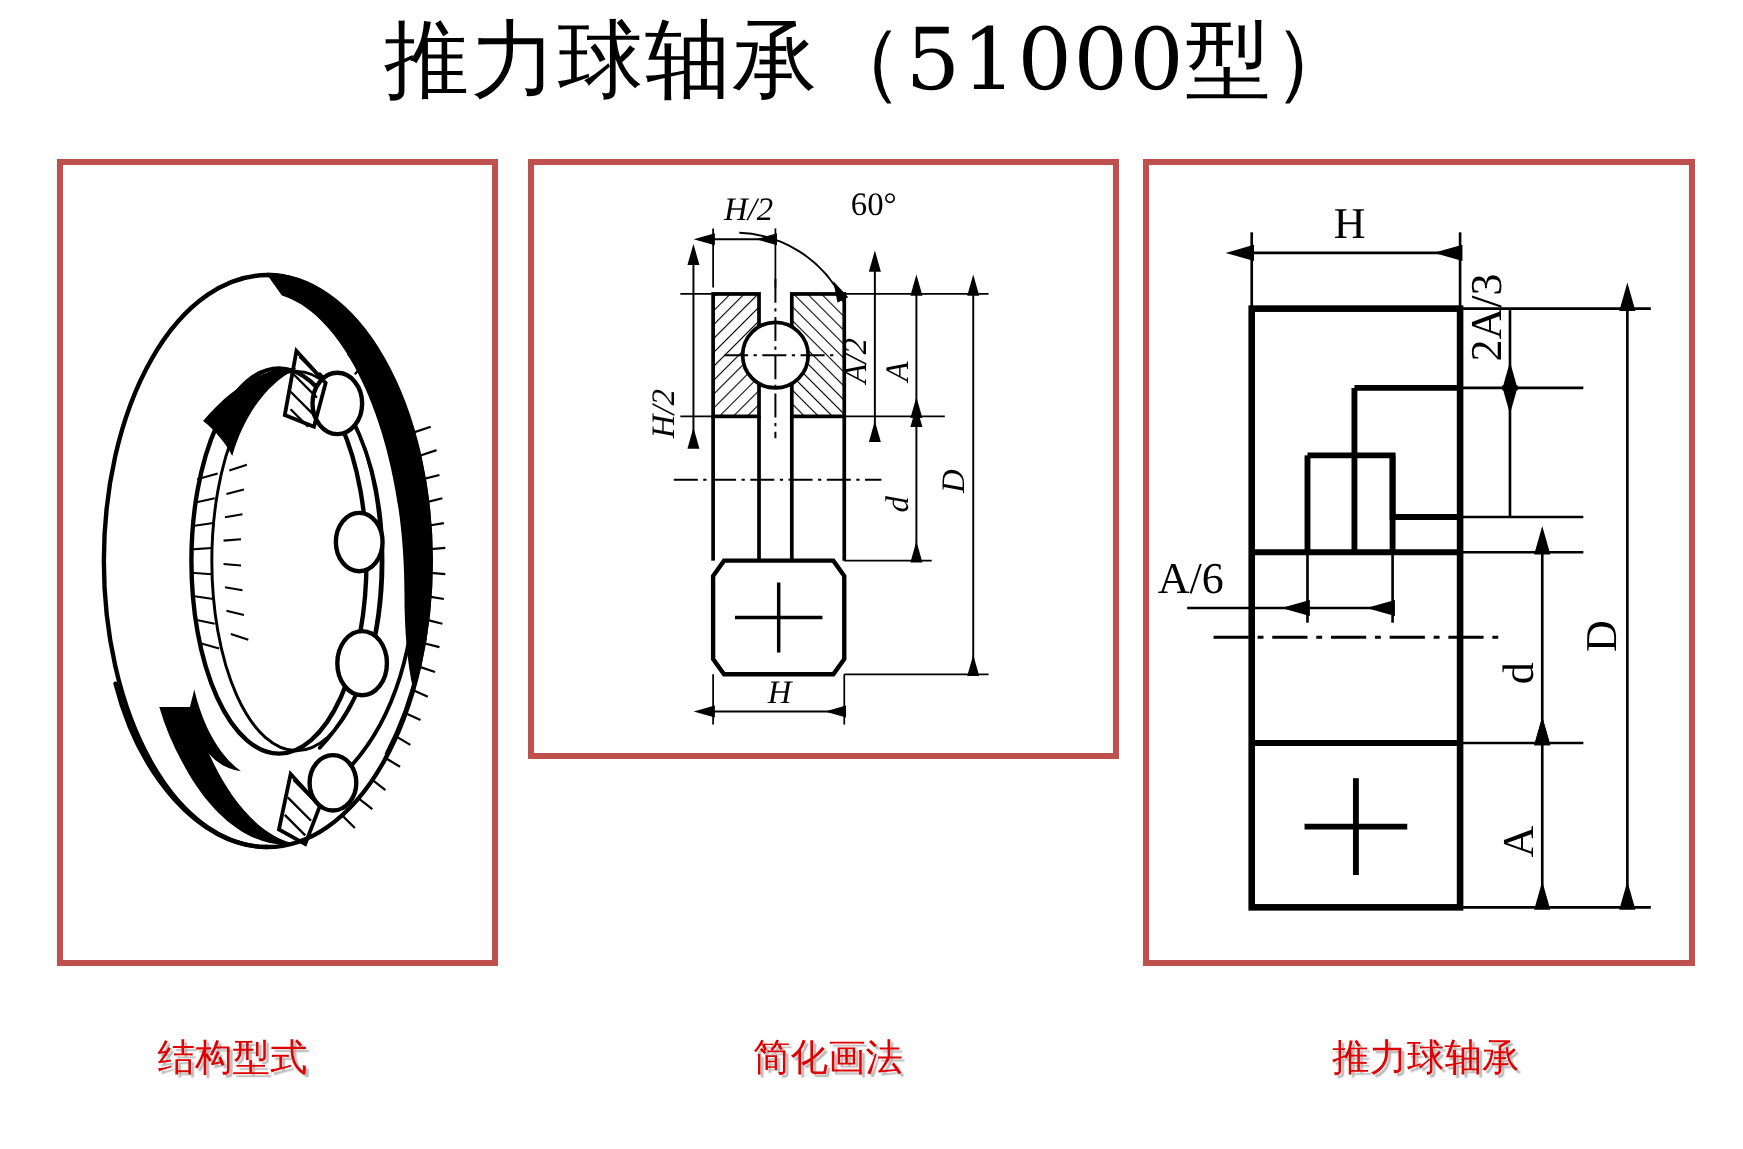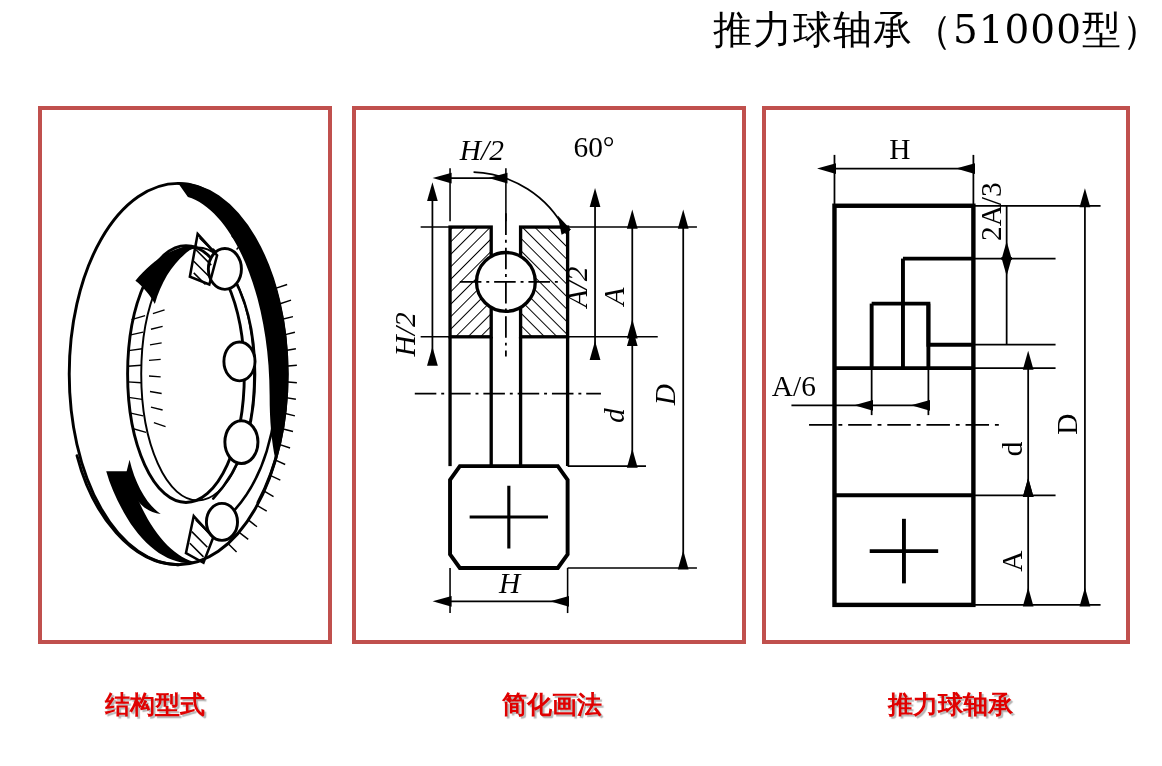--- a/index.html
+++ b/index.html
@@ -12,45 +12,45 @@
     height: 766px;
     position: relative;
     font-family: "Liberation Serif", "DejaVu Serif", serif;
     overflow: hidden;
   }
   #page-title {
     position: absolute;
     left: 0;
     top: 8px;
     width: 1162px;
-    text-align: right;
+    text-align: center;
     font-family: "DejaVu Serif", "Liberation Serif", serif;
-    font-size: 39px;
+    font-size: 57px;
     font-weight: 400;
     color: #000000;
     letter-spacing: 1px;
     line-height: 1.15;
     white-space: nowrap;
   }
   .panel {
     position: absolute;
     border: 4px solid #c0504d;
     background: #ffffff;
     box-sizing: border-box;
   }
   #panel-structure { left: 38px;  top: 106px; width: 294px; height: 538px; }
-  #panel-standard  { left: 352px; top: 106px; width: 394px; height: 538px; }
+  #panel-standard  { left: 352px; top: 106px; width: 394px; height: 400px; }
   #panel-simplified{ left: 762px; top: 106px; width: 368px; height: 538px; }
 
   .panel-caption {
     position: absolute;
     top: 688px;
     font-family: "DejaVu Sans", "Liberation Sans", sans-serif;
     font-size: 25px;
-    font-weight: bold;
+    font-weight: normal;
     color: #e00000;
     text-shadow: 2px 2px 1px rgba(120,120,120,0.55);
     white-space: nowrap;
   }
   #caption-structure  { left: 105px; }
   #caption-standard   { left: 502px; }
   #caption-simplified { left: 888px; }
 
   .panel-svg {
     position: absolute;

